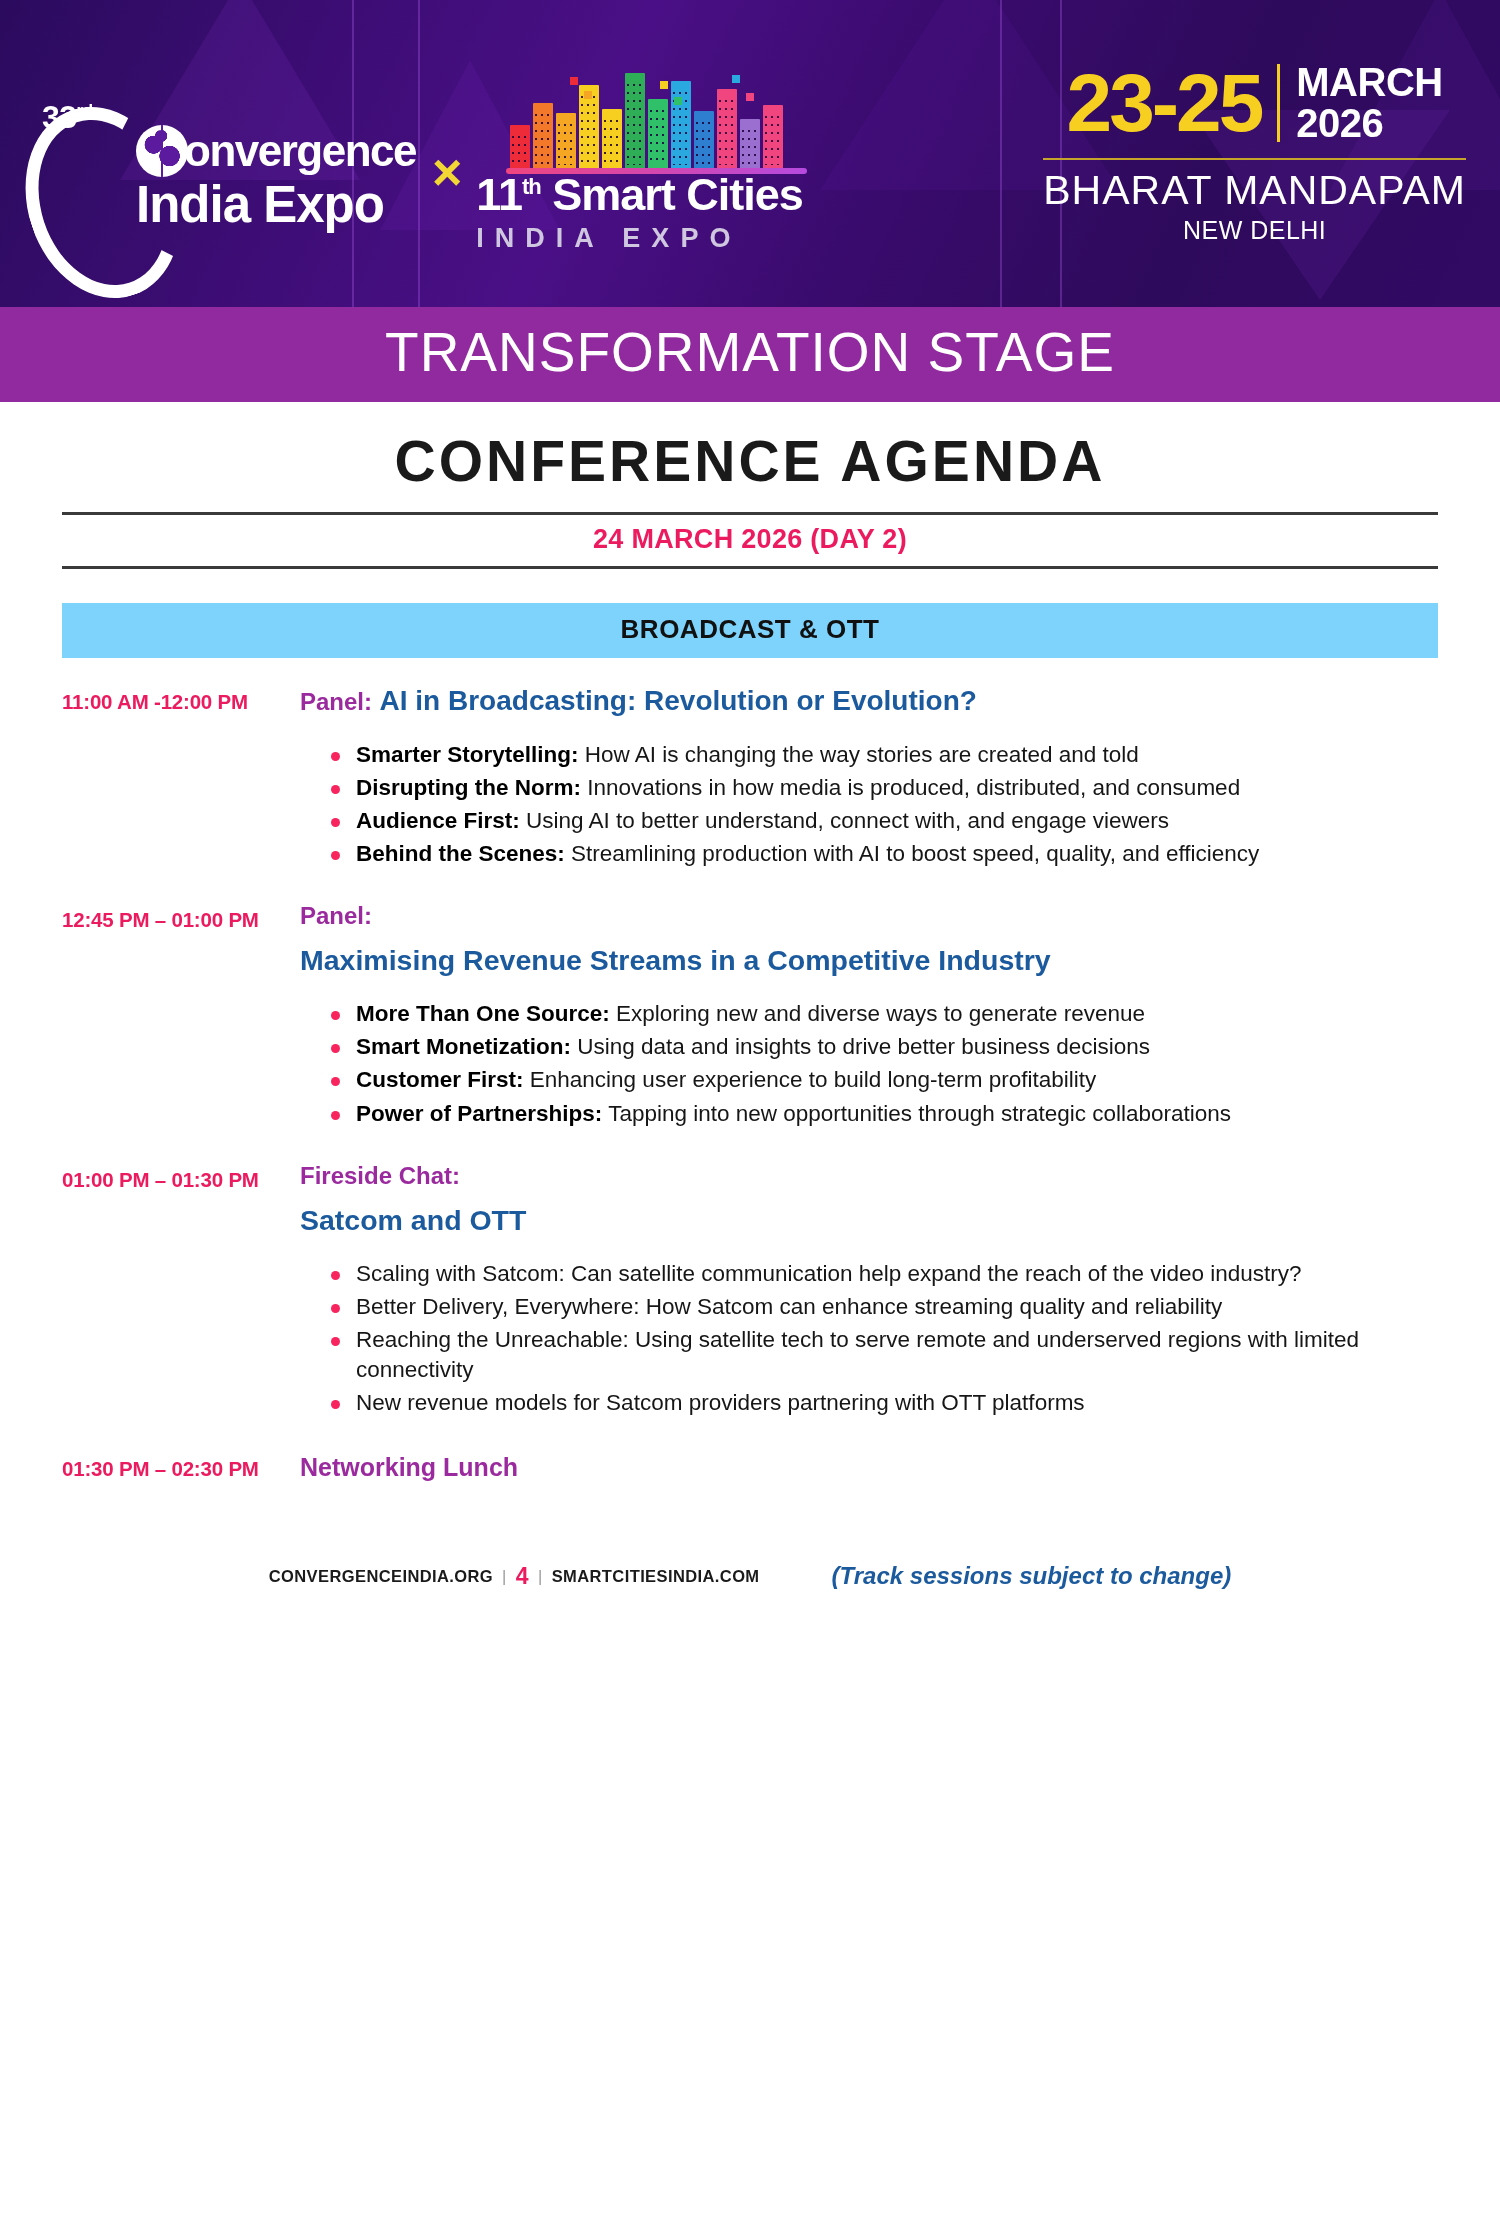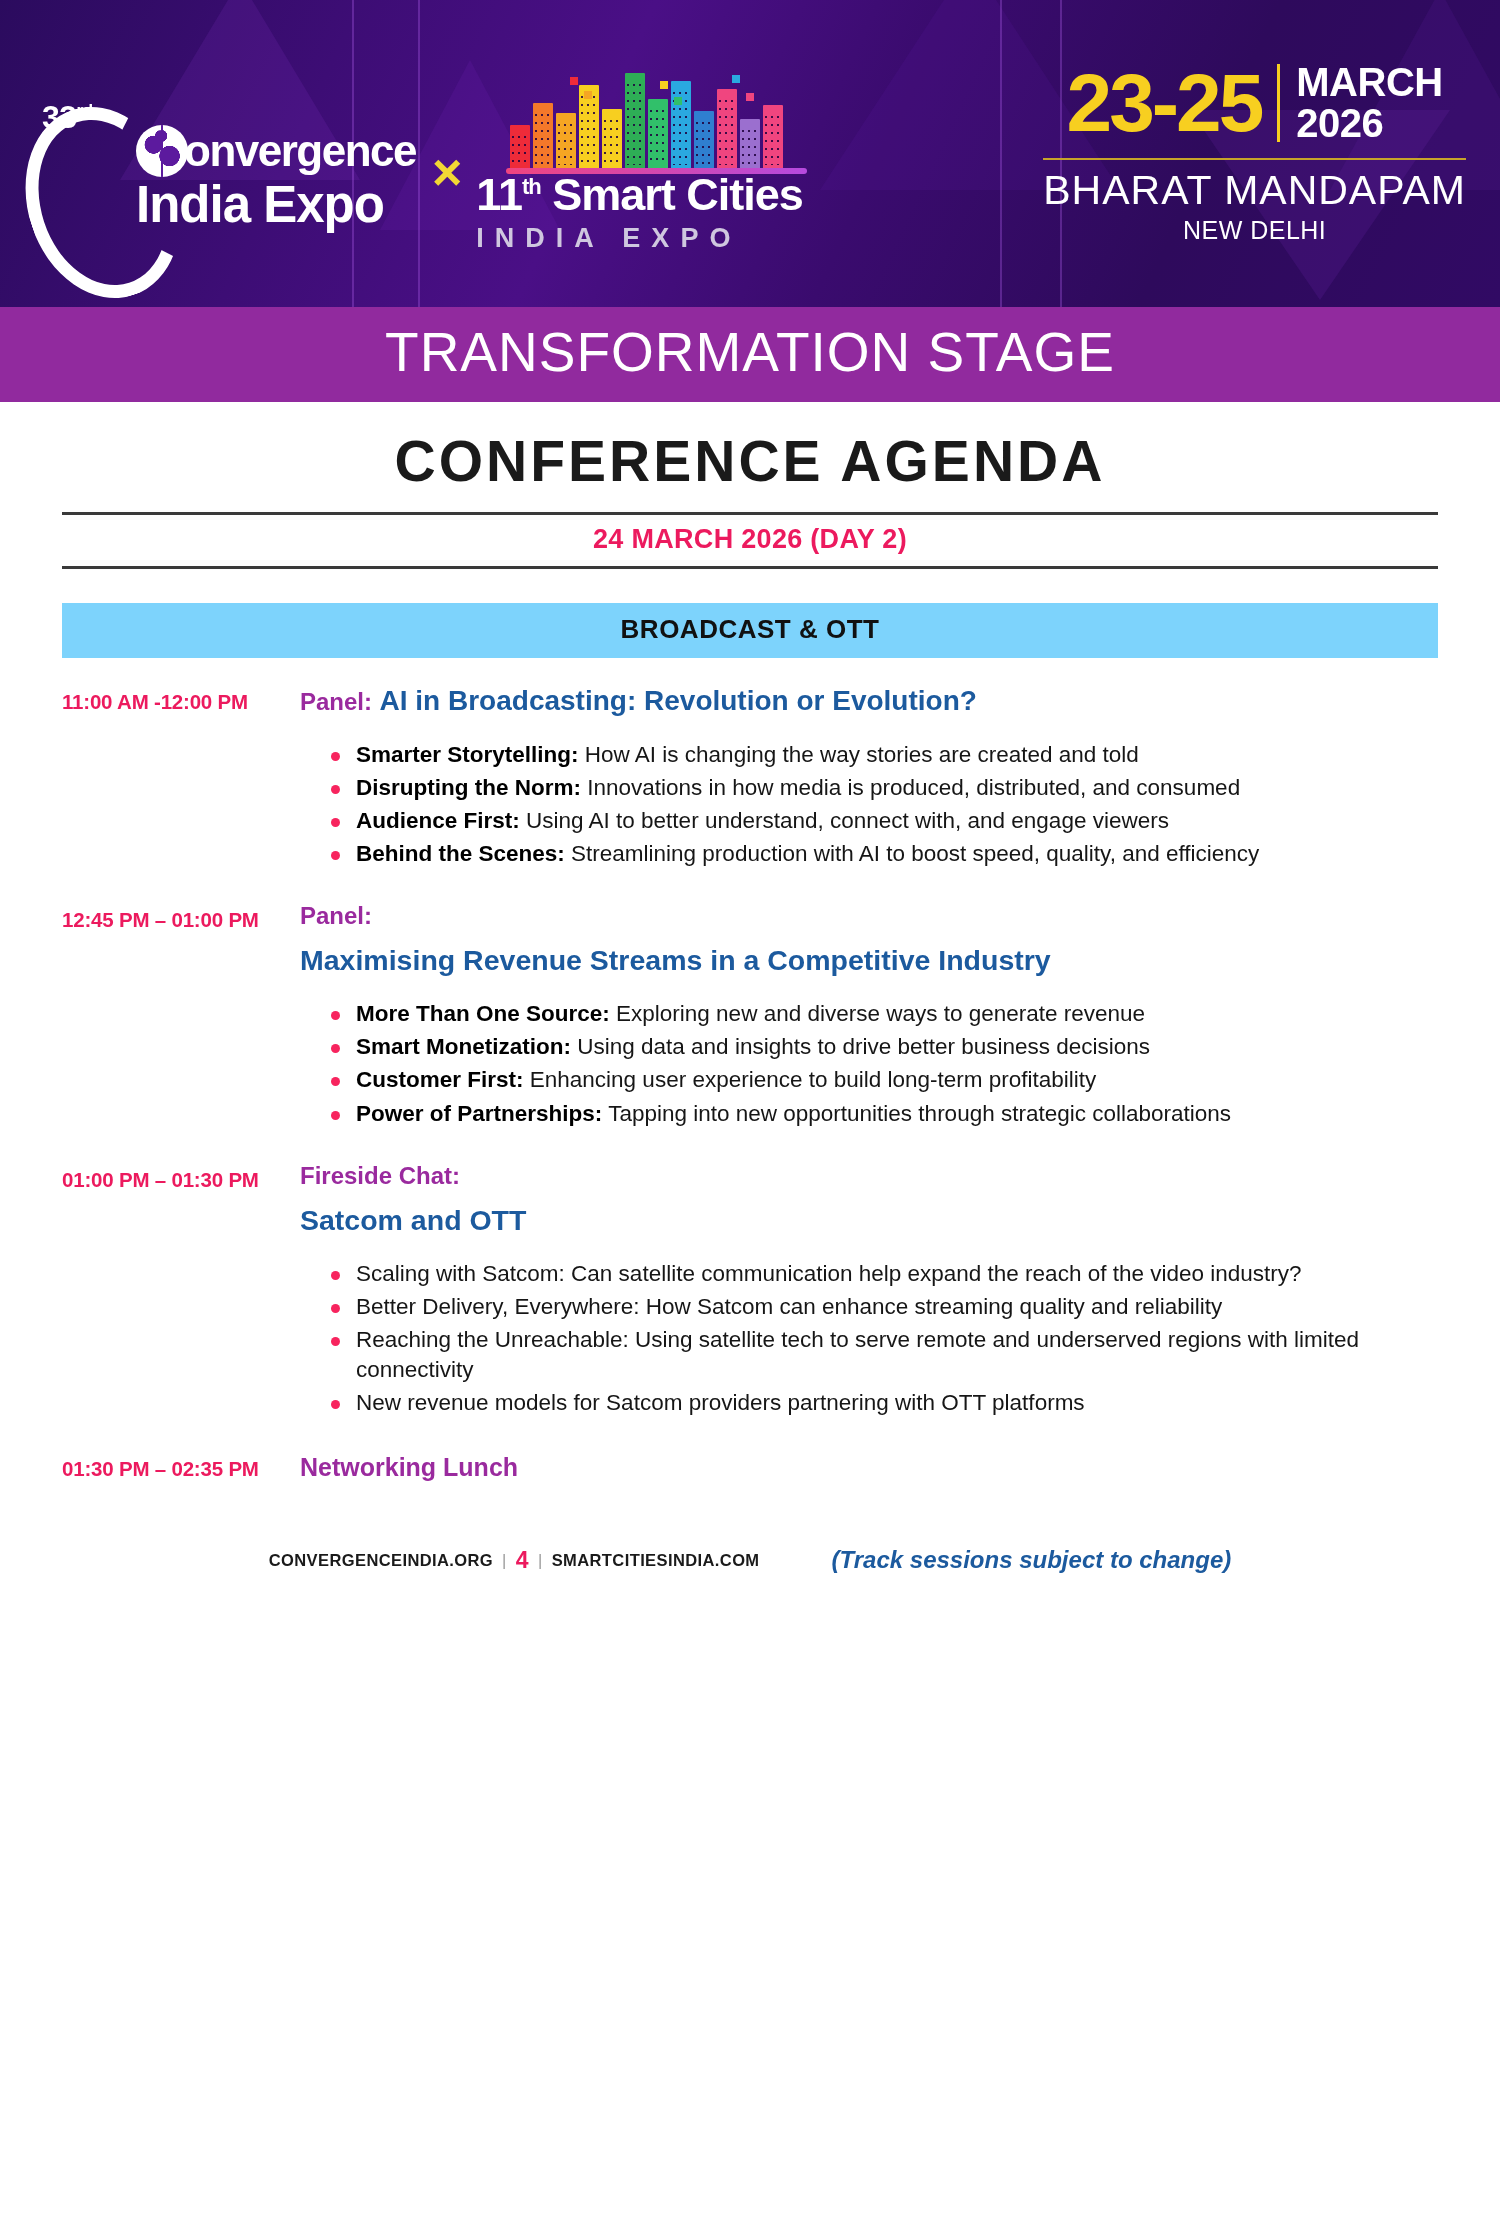--- a/index.html
+++ b/index.html
@@ -326,21 +326,21 @@
     width: 9px; height: 9px;
     border-radius: 50%;
     background: #f7245e;
   }
   ul.points li b { font-weight: 800; color: #000000; }
 
   
   .footer {
     position: absolute;
     left: 0; right: 0;
-    bottom: 38px;
+    bottom: 22px;
     display: flex;
     align-items: center;
     justify-content: center;
     gap: 72px;
   }
   .foot-urls {
     font-size: 16.5px;
     font-weight: 800;
     color: #1a1a1a;
     letter-spacing: .4px;
@@ -502,21 +502,21 @@
           <div class="topic-block">Satcom and OTT</div>
           <ul class="points">
             <li><span>Scaling with Satcom: Can satellite communication help expand the reach of the video industry?</span></li>
             <li><span>Better Delivery, Everywhere: How Satcom can enhance streaming quality and reliability</span></li>
             <li><span>Reaching the Unreachable: Using satellite tech to serve remote and underserved regions with limited connectivity</span></li>
             <li><span>New revenue models for Satcom providers partnering with OTT platforms</span></li>
           </ul>
         </div>
       </div>
       <div class="session">
-        <div class="ses-time">01:30 PM – 02:35 PM</div>
+        <div class="ses-time">01:30 PM – 02:30 PM</div>
         <div class="ses-body">
           <div class="lunch-title">Networking Lunch</div>
         </div>
       </div>
     </div>
 
   <div class="footer">
     <div class="foot-urls">
       <span>CONVERGENCEINDIA.ORG</span>
       <span class="bar">|</span>

